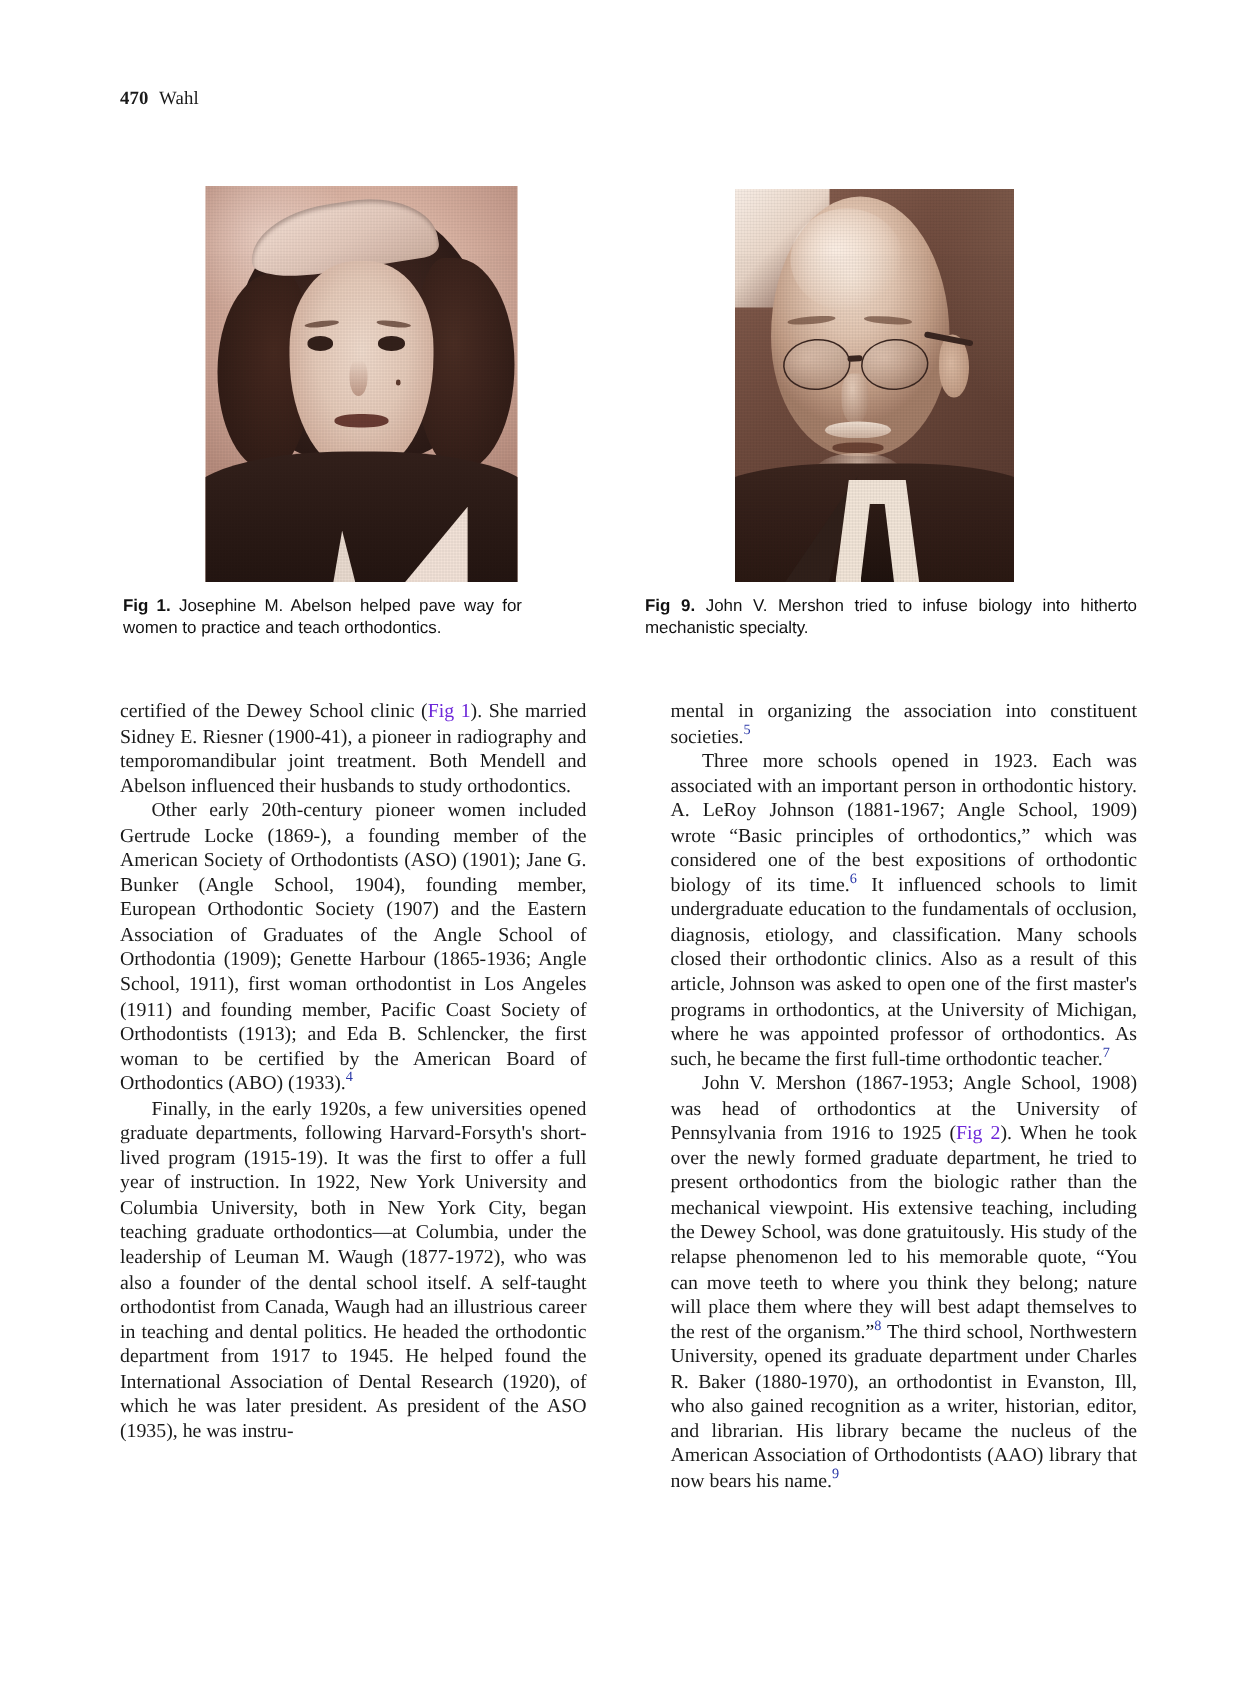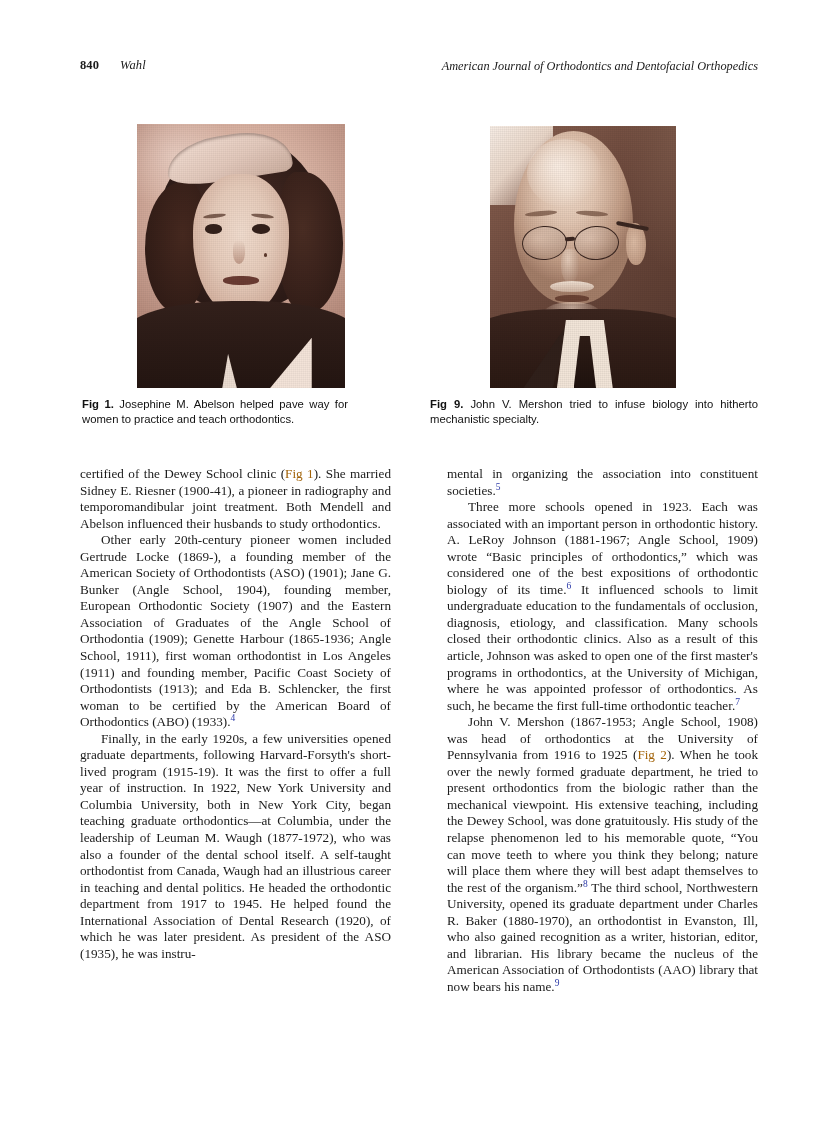--- a/index.html
+++ b/index.html
@@ -36,23 +36,22 @@
     font-size: 12.5px;
     letter-spacing: 0.1px;
     white-space: nowrap;
   }
   .rh-folio {
     font-weight: bold;
     font-style: normal;
     font-size: 12.5px;
   }
   .rh-author {
-    font-style: italic;
     font-size: 12.5px;
-    margin-left: 21px;
+    margin-left: 7px;
   }
   .rh-right {
     position: absolute;
     right: 0; top: 0;
     text-align: right;
     font-style: italic;
     font-size: 12.3px;
     line-height: 16.5px;
     white-space: nowrap;
   }
@@ -370,41 +369,40 @@
     font-family: "Liberation Sans", sans-serif;
     font-size: 11.9px;
     font-weight: bold;
     letter-spacing: 0.15px;
     margin: 16px 0 3px 0;
     text-align: left;
     color: #111111;
   }
 
   a.ref, .ref-link {
-    color: #a16207;
+    color: #6d28d9;
     text-decoration: none;
   }
   sup.ref-link {
     font-size: 0.72em;
     vertical-align: super;
     line-height: 0;
     color: #2b39a8;
   }
 </style>
 </head>
 <body>
 
 <div class="page">
 
   <div class="running-head">
     <div class="rh-left">
-      <span class="rh-folio">840</span><span class="rh-author">Wahl</span>
+      <span class="rh-folio">470</span><span class="rh-author">Wahl</span>
     </div>
     <div class="rh-right">
-      <div>American Journal of Orthodontics and Dentofacial Orthopedics</div>
     </div>
   </div>
 
   <div class="fig" id="fig1">
     <div class="fig-img">
       <div class="photo">
         <div class="p1-bg"></div>
         <div class="p1-hair"></div>
         <div class="p1-hair-l"></div>
         <div class="p1-hair-r"></div>

